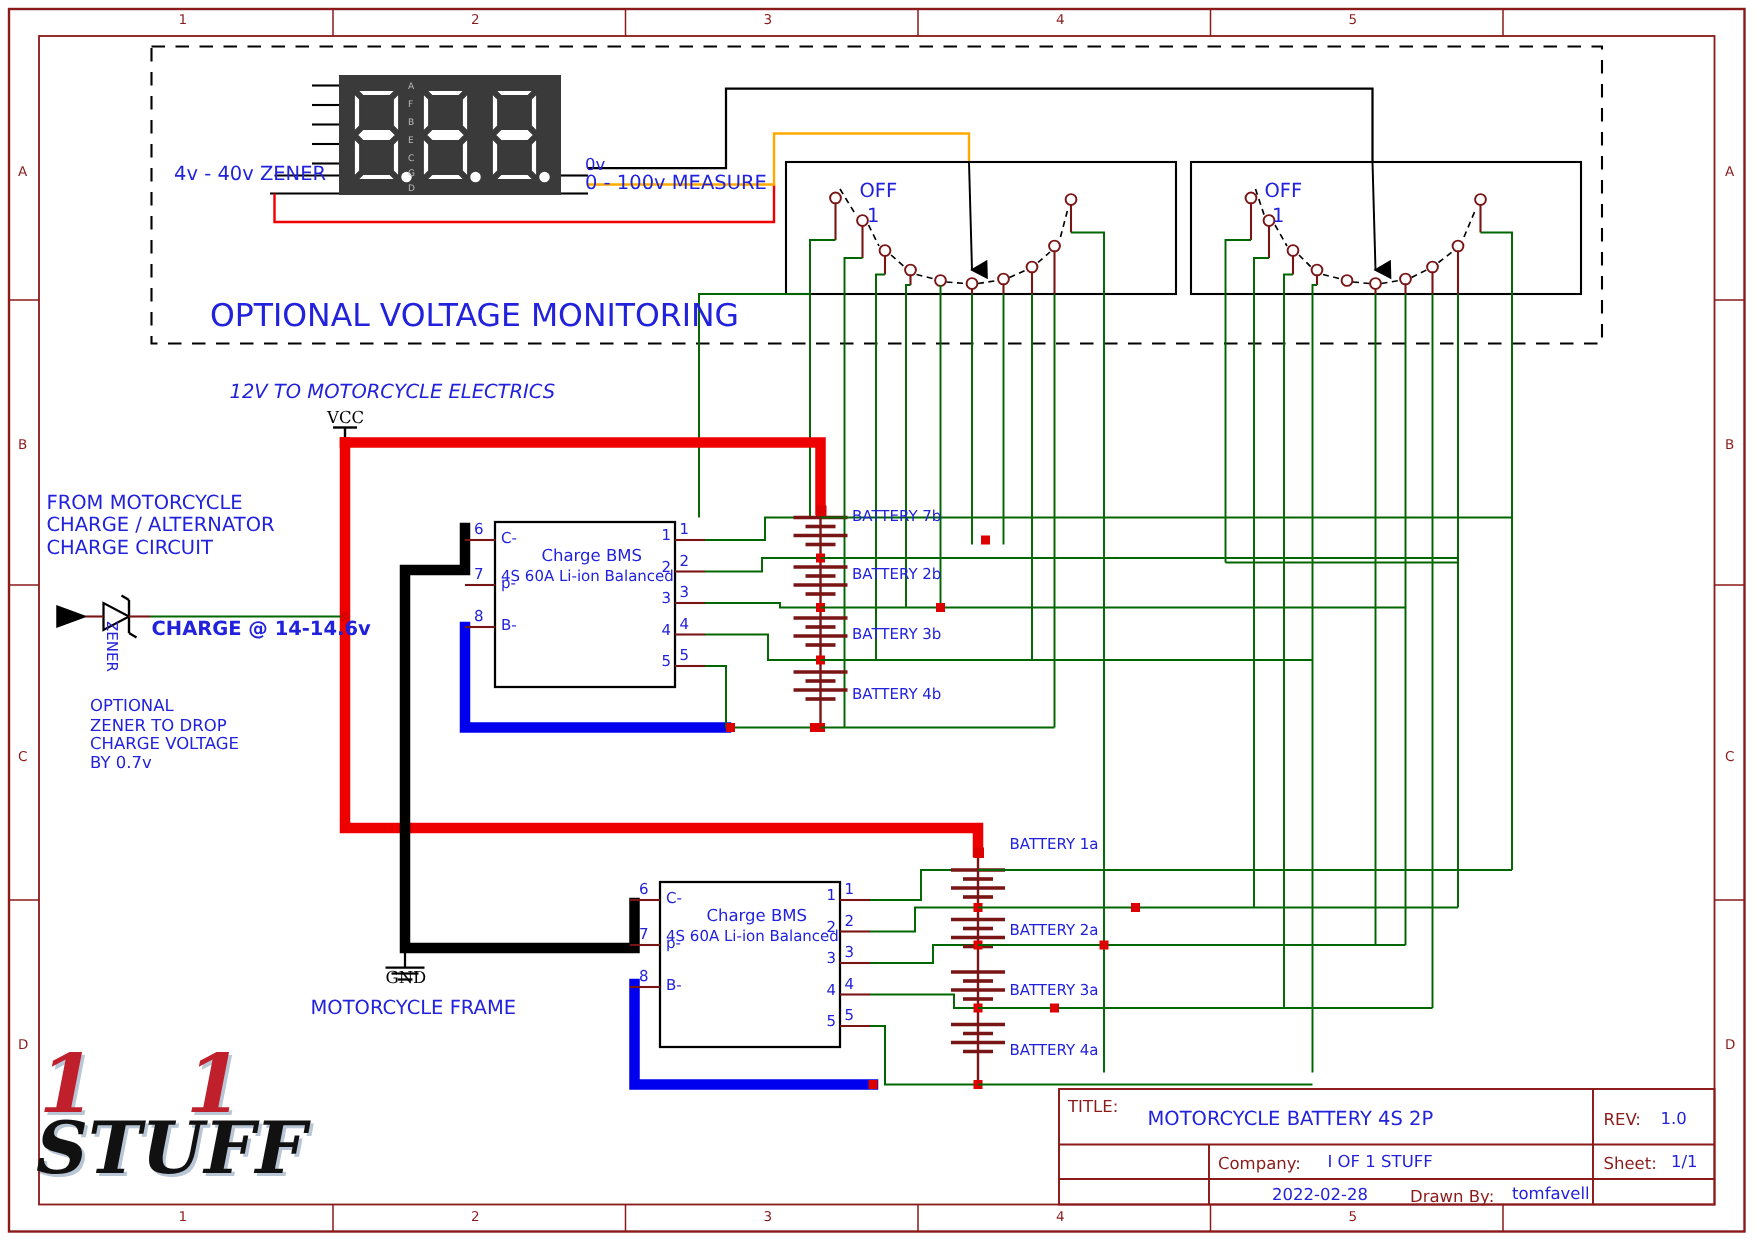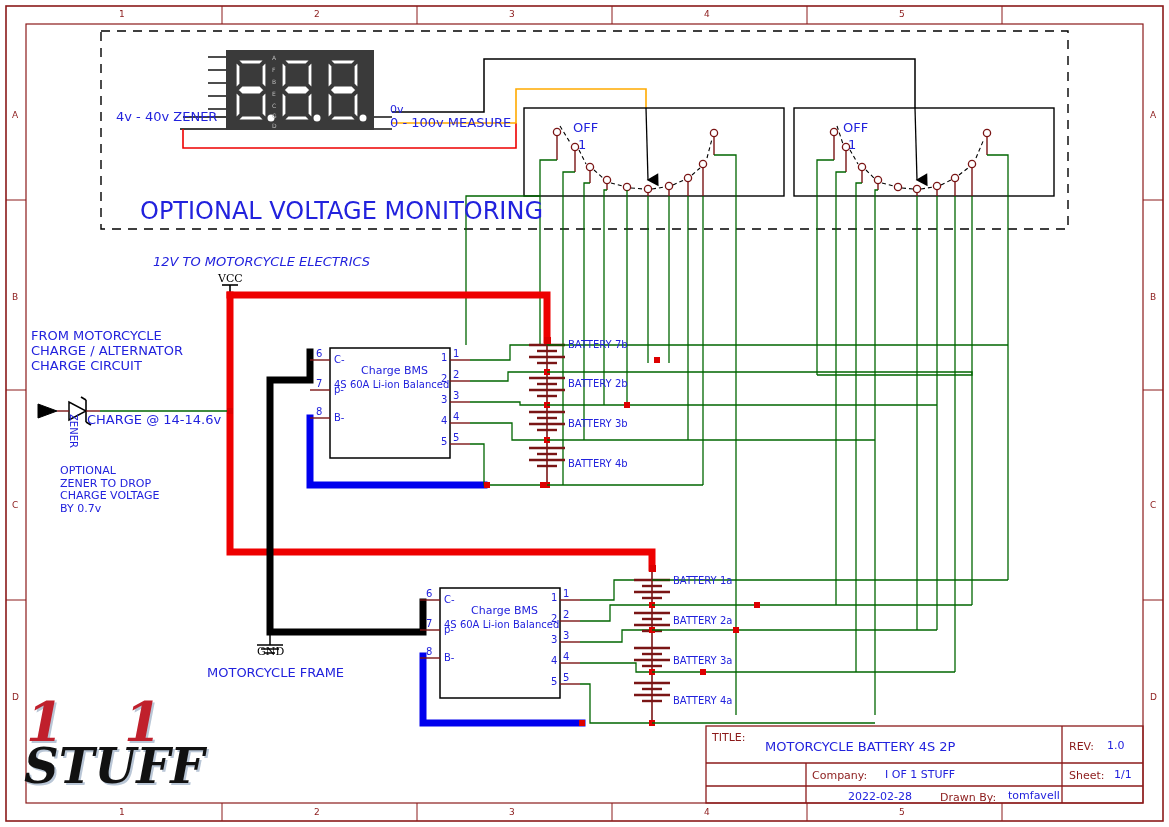--- a/index.html
+++ b/index.html
@@ -5,21 +5,21 @@
   html,body{margin:0;padding:0;background:#fff;}
   body{font-family:"DejaVu Sans","Liberation Sans",sans-serif;}
   #sheet{position:relative;width:1169px;height:827px;background:#ffffff;overflow:hidden;}
   #svgroot{position:absolute;left:0;top:0;}
   .lbl{position:absolute;color:#2222dd;font-family:"DejaVu Sans","Liberation Sans",sans-serif;white-space:pre;line-height:1.15;}
   .lbl-red{color:#8b1a1a;}
   .lbl-blk{color:#000;}
   .sm{font-size:10px;}
   .md{font-size:11px;}
   .lg{font-size:13px;}
-  .xl{font-size:24px;}
+  .xl{font-size:21px;}
   .frame-mark{position:absolute;color:#8b1a1a;font-size:9px;font-family:"DejaVu Sans","Liberation Sans",sans-serif;}
   #logo{position:absolute;left:22px;top:690px;width:150px;height:105px;}
   .logo-txt{position:absolute;font-family:"DejaVu Serif","Liberation Serif",serif;font-weight:bold;font-style:italic;}
   #disp{position:absolute;left:226px;top:50px;width:148px;height:80px;background:#3a3a3a;}
 </style>
 </head>
 <body>
 
 <div id="sheet">
 
@@ -468,21 +468,21 @@
   <div class="lbl lg" style="left:843px;top:121px;">OFF</div>
   <div class="lbl lg" style="left:848px;top:138px;">1</div>
 
   <div class="lbl lg" style="left:153px;top:255px;font-style:italic;">12V TO MOTORCYCLE ELECTRICS</div>
   <div class="lbl-blk md" style="position:absolute;left:218px;top:272px;font-family:'DejaVu Serif','Liberation Serif',serif;">VCC</div>
   <div class="lbl-blk md" style="position:absolute;left:257px;top:645px;font-family:'DejaVu Serif','Liberation Serif',serif;">GND</div>
   <div class="lbl lg" style="left:207px;top:666px;">MOTORCYCLE FRAME</div>
   <div class="lbl lg" style="left:31px;top:329px;">FROM MOTORCYCLE
 CHARGE / ALTERNATOR
 CHARGE CIRCUIT</div>
-  <div class="lbl lg" style="left:87px;top:413px;">CHARGE @ 14-14.6v</div>
+  <div class="lbl lg" style="left:101px;top:413px;font-weight:bold;">CHARGE @ 14-14.6v</div>
   <div class="lbl sm" style="left:79px;top:414px;transform:rotate(90deg);transform-origin:left top;letter-spacing:0px;">ZENER</div>
   <div class="lbl md" style="left:60px;top:465px;">OPTIONAL
 ZENER TO DROP
 CHARGE VOLTAGE
 BY 0.7v</div>
 
   <div class="lbl md" style="left:361px;top:365px;">Charge BMS</div>
   <div class="lbl sm" style="left:334px;top:379px;">4S 60A Li-ion Balanced</div>
   <div class="lbl sm" style="left:334px;top:354px;">C-</div>
   <div class="lbl sm" style="left:334px;top:384px;">p-</div>
@@ -518,21 +518,21 @@
   <div class="lbl sm" style="left:563px;top:609px;">2</div>
   <div class="lbl sm" style="left:563px;top:630px;">3</div>
   <div class="lbl sm" style="left:563px;top:651px;">4</div>
   <div class="lbl sm" style="left:563px;top:672px;">5</div>
 
   <div class="lbl sm" style="left:568px;top:339px;">BATTERY 7b</div>
   <div class="lbl sm" style="left:568px;top:378px;">BATTERY 2b</div>
   <div class="lbl sm" style="left:568px;top:418px;">BATTERY 3b</div>
   <div class="lbl sm" style="left:568px;top:458px;">BATTERY 4b</div>
 
-  <div class="lbl sm" style="left:673px;top:575px;">BATTERY 1a</div>
+  <div class="lbl sm" style="left:673px;top:558px;">BATTERY 1a</div>
   <div class="lbl sm" style="left:673px;top:615px;">BATTERY 2a</div>
   <div class="lbl sm" style="left:673px;top:655px;">BATTERY 3a</div>
   <div class="lbl sm" style="left:673px;top:695px;">BATTERY 4a</div>
 
   <div class="lbl-red md" style="position:absolute;left:712px;top:731px;">TITLE:</div>
   <div class="lbl lg" style="left:765px;top:740px;">MOTORCYCLE BATTERY 4S 2P</div>
   <div class="lbl-red md" style="position:absolute;left:1069px;top:740px;">REV:</div>
   <div class="lbl md" style="left:1107px;top:740px;">1.0</div>
   <div class="lbl-red md" style="position:absolute;left:812px;top:769px;text-align:right;">Company:</div>
   <div class="lbl md" style="left:885px;top:769px;">I OF 1 STUFF</div>

